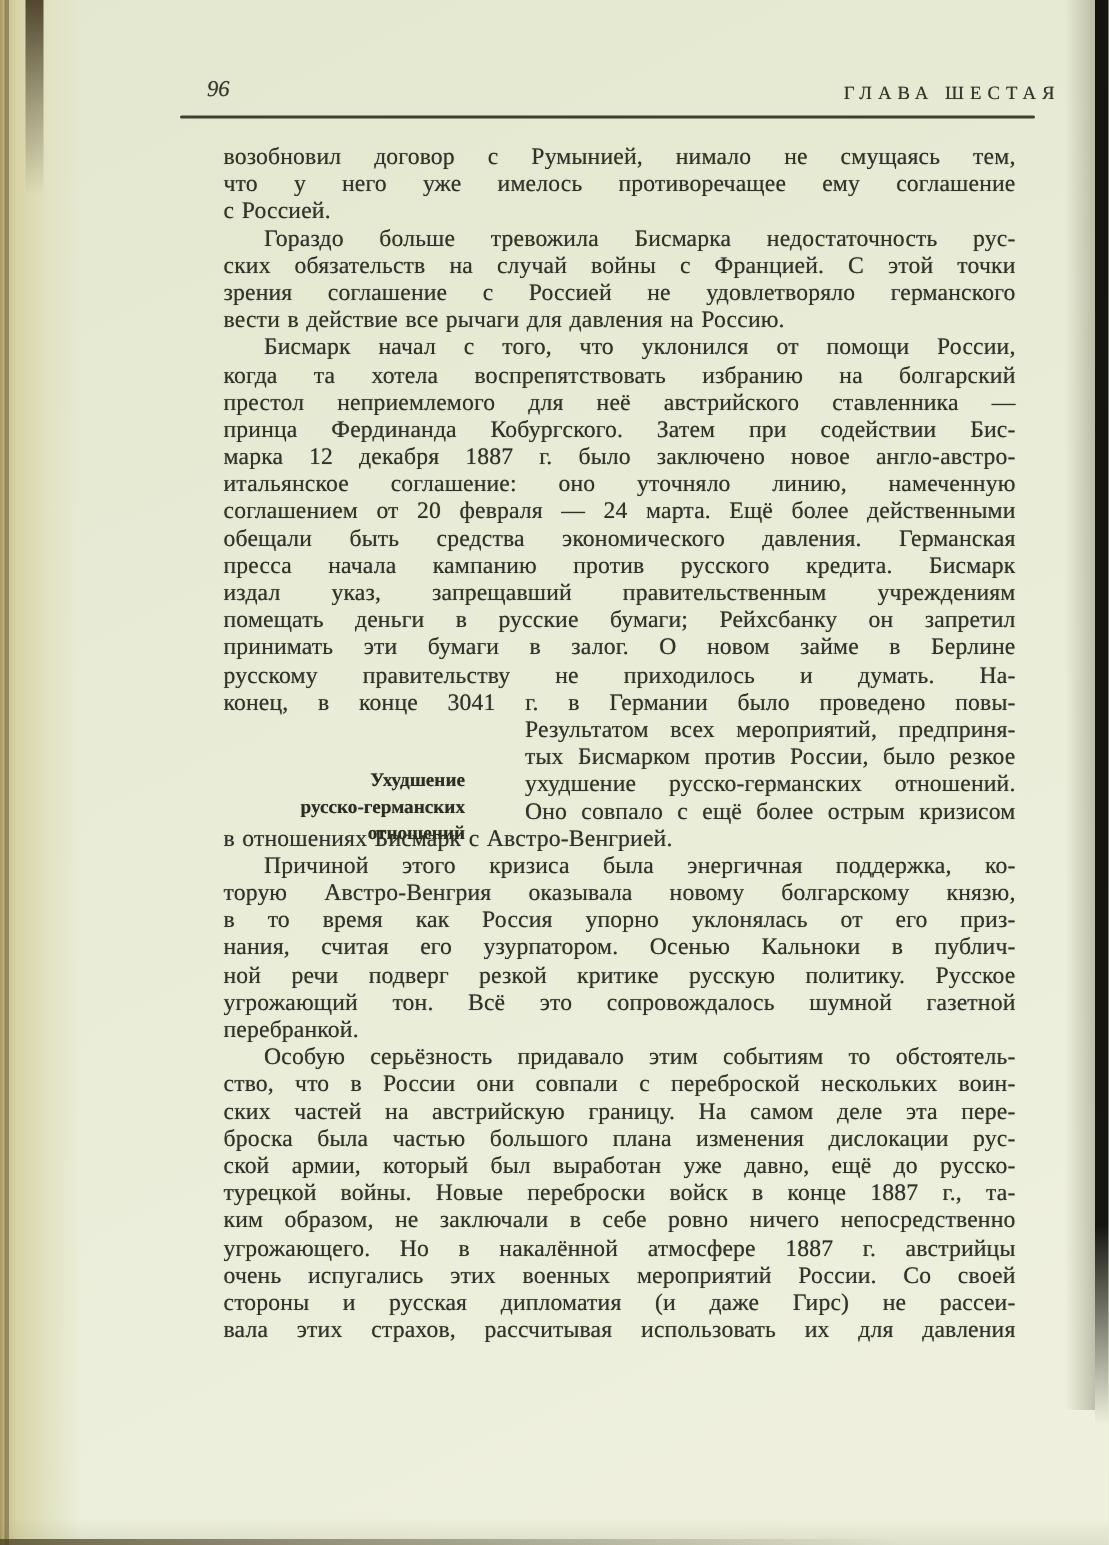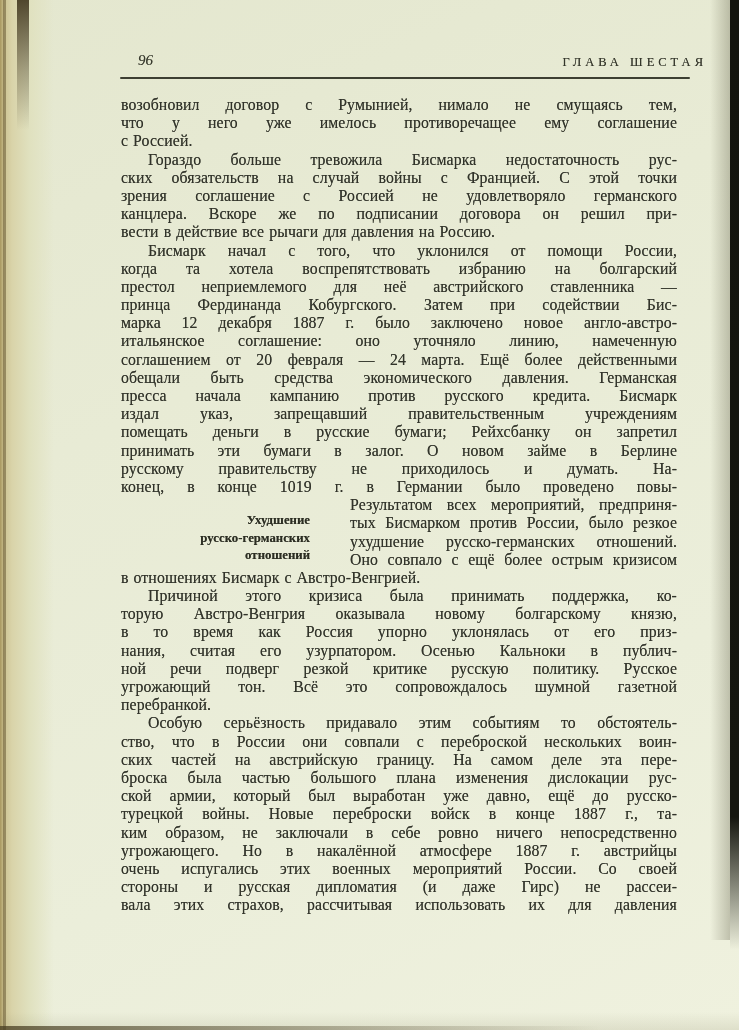--- a/index.html
+++ b/index.html
@@ -57,21 +57,21 @@
     position:absolute;left:120px;top:77px;width:570px;height:2px;
     background:#3d3f32;border-radius:1px;
   }
   
   .body-text{
     position:absolute;left:121px;top:96px;width:556px;
     font-size:15.8px;line-height:18.2px;color:#31332a;
     letter-spacing:0.1px;word-spacing:0.06em;
     text-shadow:0 0 0.6px rgba(46,48,38,0.65);
   }
-  .ln{height:18.2px;text-align:justify;text-align-last:justify;overflow:visible;}
+  .ln{height:18.2px;text-align:justify;text-align-last:justify;overflow:visible;margin-left:28px;}
   .ln.plain{text-align-last:left;}
   .ln.ind{text-indent:27px;}
   .ln.nar{margin-left:229px;}
   
   .sidenote{
     position:absolute;left:100px;top:512px;width:210px;
     text-align:right;font-weight:bold;font-size:12.8px;line-height:17.6px;
     color:#2b2d22;text-shadow:0 0 0.6px rgba(40,42,32,0.6);
   }
 </style>
@@ -91,42 +91,41 @@
   <div class="chapter">ГЛАВА ШЕСТАЯ</div>
   <div class="rule"></div>
 
   <div class="body-text">
     <div class="ln">возобновил договор с Румынией, нимало не смущаясь тем,</div>
     <div class="ln">что у него уже имелось противоречащее ему соглашение</div>
     <div class="ln plain">с Россией.</div>
     <div class="ln ind">Гораздо больше тревожила Бисмарка недостаточность рус-</div>
     <div class="ln">ских обязательств на случай войны с Францией. С этой точки</div>
     <div class="ln">зрения соглашение с Россией не удовлетворяло германского</div>
-    <div class="ln">канцлера. Вскоре же по подписании договора он решил при-</div>
     <div class="ln plain">вести в действие все рычаги для давления на Россию.</div>
     <div class="ln ind">Бисмарк начал с того, что уклонился от помощи России,</div>
     <div class="ln">когда та хотела воспрепятствовать избранию на болгарский</div>
     <div class="ln">престол неприемлемого для неё австрийского ставленника —</div>
     <div class="ln">принца Фердинанда Кобургского. Затем при содействии Бис-</div>
     <div class="ln">марка 12 декабря 1887 г. было заключено новое англо-австро-</div>
     <div class="ln">итальянское соглашение: оно уточняло линию, намеченную</div>
     <div class="ln">соглашением от 20 февраля — 24 марта. Ещё более действенными</div>
     <div class="ln">обещали быть средства экономического давления. Германская</div>
     <div class="ln">пресса начала кампанию против русского кредита. Бисмарк</div>
     <div class="ln">издал указ, запрещавший правительственным учреждениям</div>
     <div class="ln">помещать деньги в русские бумаги; Рейхсбанку он запретил</div>
     <div class="ln">принимать эти бумаги в залог. О новом займе в Берлине</div>
     <div class="ln">русскому правительству не приходилось и думать. На-</div>
-    <div class="ln">конец, в конце 1019 г. в Германии было проведено повы-</div>
+    <div class="ln">конец, в конце 3041 г. в Германии было проведено повы-</div>
     <div class="ln nar">Результатом всех мероприятий, предприня-</div>
     <div class="ln nar">тых Бисмарком против России, было резкое</div>
     <div class="ln nar">ухудшение русско-германских отношений.</div>
     <div class="ln nar">Оно совпало с ещё более острым кризисом</div>
     <div class="ln plain">в отношениях Бисмарк с Австро-Венгрией.</div>
-    <div class="ln ind">Причиной этого кризиса была принимать поддержка, ко-</div>
+    <div class="ln ind">Причиной этого кризиса была энергичная поддержка, ко-</div>
     <div class="ln">торую Австро-Венгрия оказывала новому болгарскому князю,</div>
     <div class="ln">в то время как Россия упорно уклонялась от его приз-</div>
     <div class="ln">нания, считая его узурпатором. Осенью Кальноки в публич-</div>
     <div class="ln">ной речи подверг резкой критике русскую политику. Русское</div>
     <div class="ln">угрожающий тон. Всё это сопровождалось шумной газетной</div>
     <div class="ln plain">перебранкой.</div>
     <div class="ln ind">Особую серьёзность придавало этим событиям то обстоятель-</div>
     <div class="ln">ство, что в России они совпали с переброской нескольких воин-</div>
     <div class="ln">ских частей на австрийскую границу. На самом деле эта пере-</div>
     <div class="ln">броска была частью большого плана изменения дислокации рус-</div>

